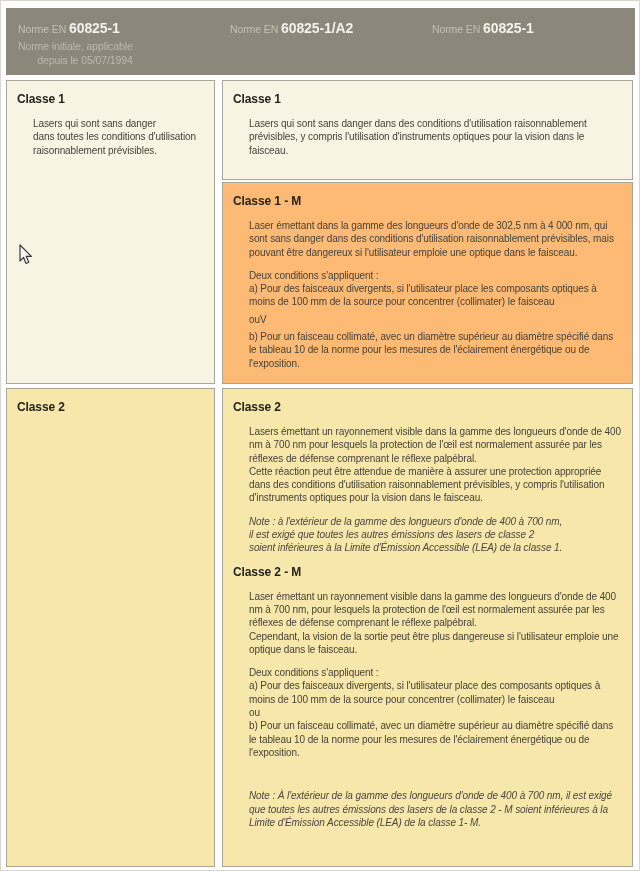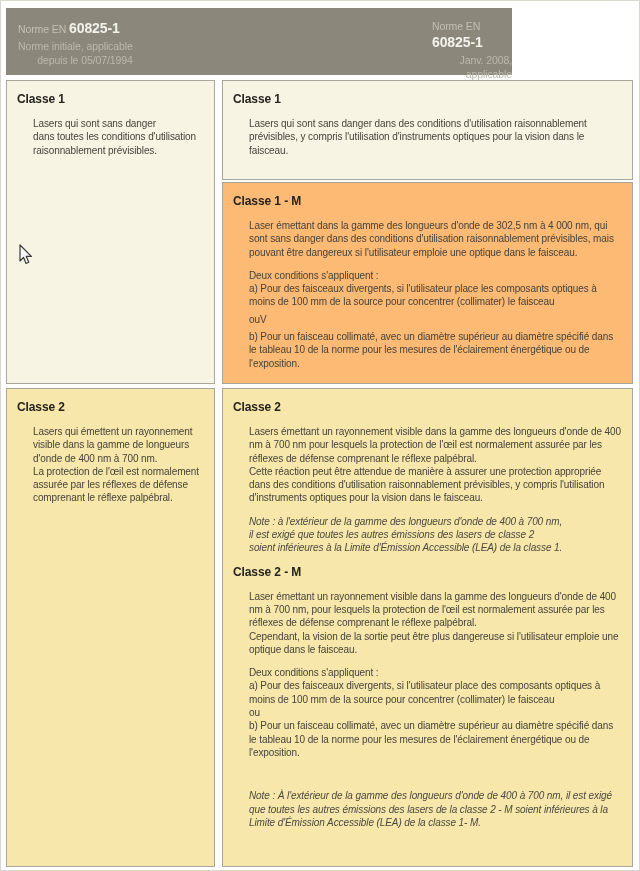--- a/index.html
+++ b/index.html
@@ -3,21 +3,21 @@
 <meta charset="utf-8">
 <style>
   html,body { margin:0; padding:0; background:#ffffff; }
   .page {
     position:relative; width:640px; height:871px; overflow:hidden;
     background:#ffffff; border:1px solid #d8d6ce; box-sizing:border-box;
     font-family:"Liberation Sans", sans-serif; letter-spacing:-0.1px;
   }
   
   .header {
-    position:absolute; left:5px; top:7px; width:506px; height:67px;
+    position:absolute; left:5px; top:7px; width:629px; height:67px;
     background:#8b887b;
   }
   .hcol { position:absolute; top:11px; color:#c3c0b2; font-size:10.5px; line-height:1.35; }
   .hcol .htitle { margin-bottom:1px; }
   .hcol .hprefix { font-size:10.5px; color:#c3c0b2; }
   .hcol .hnum { font-size:14px; font-weight:bold; color:#f3f2ec; }
   .hcol .hsub { white-space:pre-line; color:#bcb9ab;text-align:right; }
   .hcol1 { left:12px; } .hcol2 { left:224px; } .hcol3 { left:426px; }
   
   .cell {
@@ -54,28 +54,30 @@
   <div class="header">
     <div class="hcol hcol1">
       <div class="htitle">
         <span class="hprefix">Norme EN</span>
         <span class="hnum">60825-1</span>
       </div>
       <div class="hsub">Norme initiale, applicable
 depuis le 05/07/1994</div>
     </div>
     <div class="hcol hcol2">
+      <div class="htitle">
+        <span class="hprefix">Norme EN</span>
+        <span class="hnum">60825-1/A2</span>
+      </div>
     </div>
     <div class="hcol hcol3">
       <div class="htitle">
         <span class="hprefix">Norme EN</span>
         <span class="hnum">60825-1</span>
       </div>
-      <div class="hsub">Janv. 2008, applicable
-à partir du 01/09/2010</div>
     </div>
   </div>
 
   <section class="cell bg-cream" id="cell-left-1">
     <h3>Classe 1</h3>
     <p>Lasers qui sont sans danger
 dans toutes les conditions d'utilisation
 raisonnablement prévisibles.</p>
   </section>
 
@@ -88,22 +90,20 @@
     <h3>Classe 1 - M</h3>
     <p>Laser émettant dans la gamme des longueurs d'onde de 302,5 nm à 4 000 nm, qui sont sans danger dans des conditions d'utilisation raisonnablement prévisibles, mais pouvant être dangereux si l'utilisateur emploie une optique dans le faisceau.</p>
     <p class="tight">Deux conditions s'appliquent :
 a) Pour des faisceaux divergents, si l'utilisateur place les composants optiques à moins de 100 mm de la source pour concentrer (collimater) le faisceau</p>
     <p class="tight">ouV</p>
     <p>b) Pour un faisceau collimaté, avec un diamètre supérieur au diamètre spécifié dans le tableau 10 de la norme pour les mesures de l'éclairement énergétique ou de l'exposition.</p>
   </section>
 
   <section class="cell bg-yellow" id="cell-left-2">
     <h3>Classe 2</h3>
-    <p>Lasers qui émettent un rayonnement visible dans la gamme de longueurs d'onde de 400 nm à 700 nm.
-La protection de l'œil est normalement assurée par les réflexes de défense comprenant le réflexe palpébral.</p>
   </section>
 
   <section class="cell bg-yellow" id="cell-right-2">
     <h3>Classe 2</h3>
     <p>Lasers émettant un rayonnement visible dans la gamme des longueurs d'onde de 400 nm à 700 nm pour lesquels la protection de l'œil est normalement assurée par les réflexes de défense comprenant le réflexe palpébral.
 Cette réaction peut être attendue de manière à assurer une protection appropriée dans des conditions d'utilisation raisonnablement prévisibles, y compris l'utilisation d'instruments optiques pour la vision dans le faisceau.</p>
     <p class="note">Note : à  l'extérieur de la gamme des longueurs d'onde de 400 à 700 nm,
 il est exigé que toutes les autres émissions des lasers de classe 2
 soient inférieures à la Limite d'Émission Accessible (LEA) de la classe 1.</p>
     <h3>Classe 2 - M</h3>

